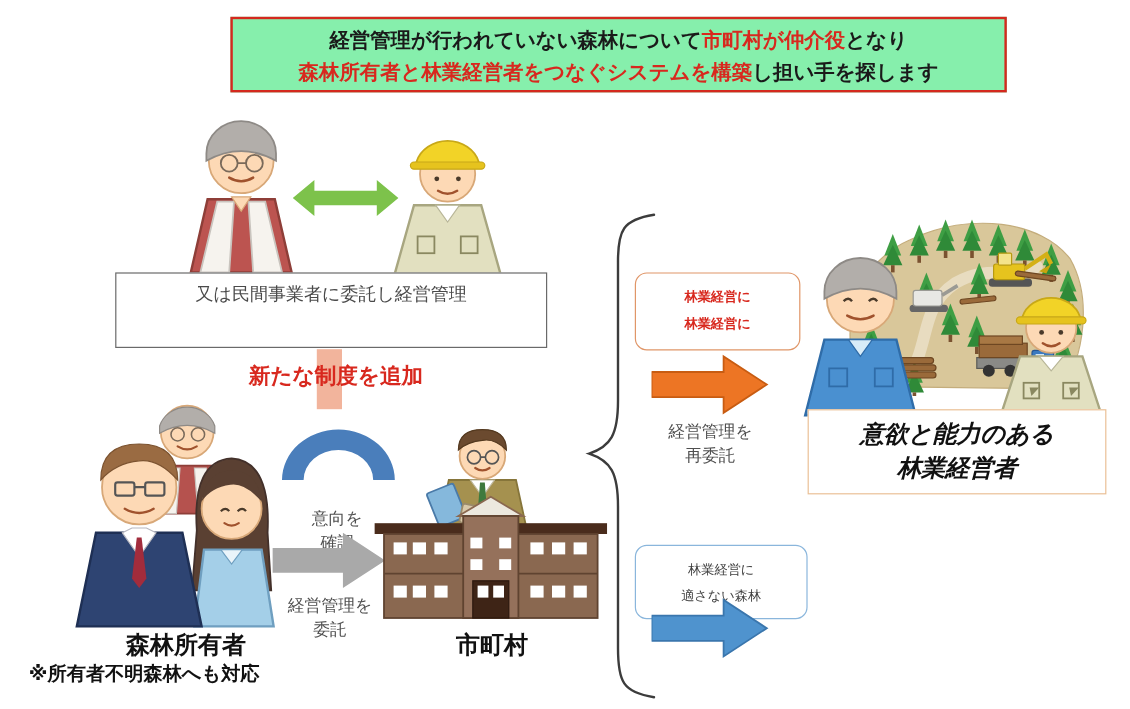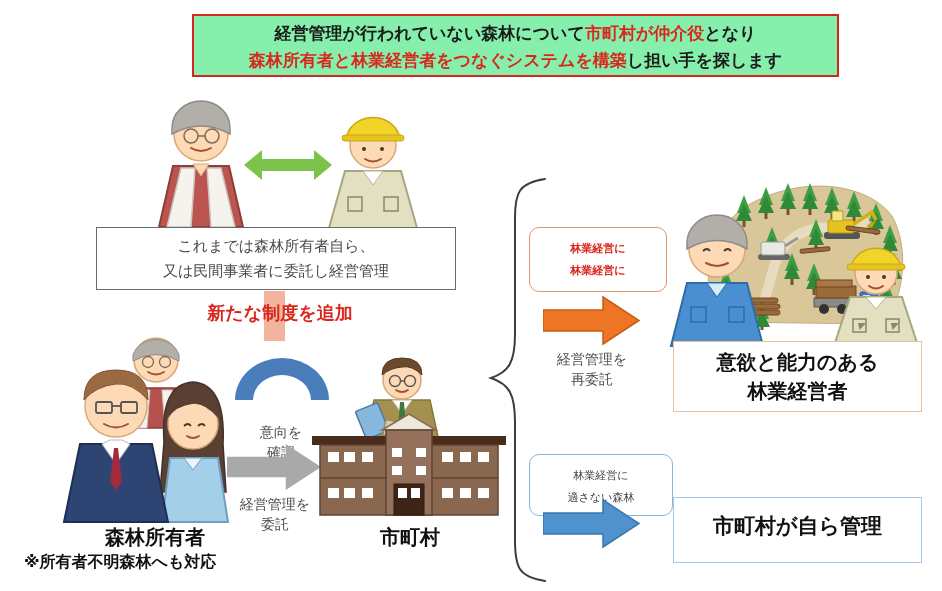--- a/index.html
+++ b/index.html
@@ -57,21 +57,20 @@
     <rect x="69" y="96" width="14" height="14" fill="none" stroke="#8a8860" stroke-width="1.5"></rect>
     <circle cx="58" cy="44" r="23" fill="#fdd9b5" stroke="#d8a878" stroke-width="1.5"></circle>
     <path d="M32,34 A 27 24 0 0 1 84 34 L 84 36 L 32 36 Z" fill="#f2d327" stroke="#c8a818" stroke-width="1.5"></path>
     <rect x="27" y="34" width="62" height="6" rx="3" fill="#e6c31e" stroke="#c8a818"></rect>
     <circle cx="49" cy="48" r="2" fill="#4a3a2a"></circle>
     <circle cx="67" cy="48" r="2" fill="#4a3a2a"></circle>
     <path d="M50,58 Q 58 63 66 58" fill="none" stroke="#a0522d" stroke-width="2" stroke-linecap="round"></path>
   </svg>
 
   <div class="abs plainbox ctr" style="left:96px;top:227px;width:360px;height:63px;">
-    <div>これまでは森林所有者自ら、</div>
     <div>又は民間事業者に委託し経営管理</div>
   </div>
 
   <div class="abs" style="left:264px;top:291px;width:21px;height:50px;background:#f2b49c;"></div>
   <div class="abs newlabel ctr" style="left:185px;top:301px;width:190px;height:26px;">新たな制度を追加</div>
 
   <svg class="abs" style="left:60px;top:332px;" width="176" height="192" viewBox="0 0 176 192">
 
     <path d="M68,96 L76,56 L116,56 L124,96 Z" fill="#b5524e" stroke="#8e3e38" stroke-width="1.5"></path>
     <path d="M80,58 L90,58 L87,96 L72,96 Z" fill="#f6f3ee" stroke="#c9c4be"></path>
@@ -263,27 +262,26 @@
     <path d="M34,88 L35.5,95 L42,88 Z" fill="#8a8860"></path>
       <path d="M67,88 L68.5,95 L75,88 Z" fill="#8a8860"></path>
     <circle cx="52" cy="38" r="21" fill="#fdd9b5" stroke="#d8a878" stroke-width="1.5"></circle>
     <path d="M28,29 A 25 22 0 0 1 76 29 L 76 31 L 28 31 Z" fill="#f2d327" stroke="#c8a818" stroke-width="1.5"></path>
     <rect x="23" y="29" width="58" height="6" rx="3" fill="#e6c31e" stroke="#c8a818"></rect>
     <circle cx="44" cy="42" r="2" fill="#4a3a2a"></circle>
       <circle cx="60" cy="42" r="2" fill="#4a3a2a"></circle>
     <path d="M45,51 Q 52 56 59 51" fill="none" stroke="#a0522d" stroke-width="2" stroke-linecap="round"></path>
   </svg>
 
-  <div class="abs resultbox result1 ctr" style="left:673px;top:341px;width:249px;height:71px;">
+  <div class="abs resultbox result1 ctr" style="left:673px;top:341px;width:249px;height:71px;font-style:italic;">
     <div>意欲と能力のある</div>
     <div>林業経営者</div>
   </div>
 
   <div class="abs condbox cond-blue ctr" style="left:529px;top:454px;width:144px;height:62px;">
     <div>林業経営に</div>
     <div>適さない森林</div>
   </div>
   <svg class="abs" style="left:543px;top:497px;" width="98" height="53" viewBox="0 0 98 53">
     <polygon points="0,16 60,16 60,3 96,26.5 60,50 60,37 0,37" fill="#4f93ce" stroke="#3a76ad" stroke-width="1.5"></polygon>
   </svg>
-  <div class="abs resultbox result2 ctr" style="left:673px;top:497px;width:249px;height:66px;">市町村が自ら管理</div>
 
 </div>
 
 </body></html>

